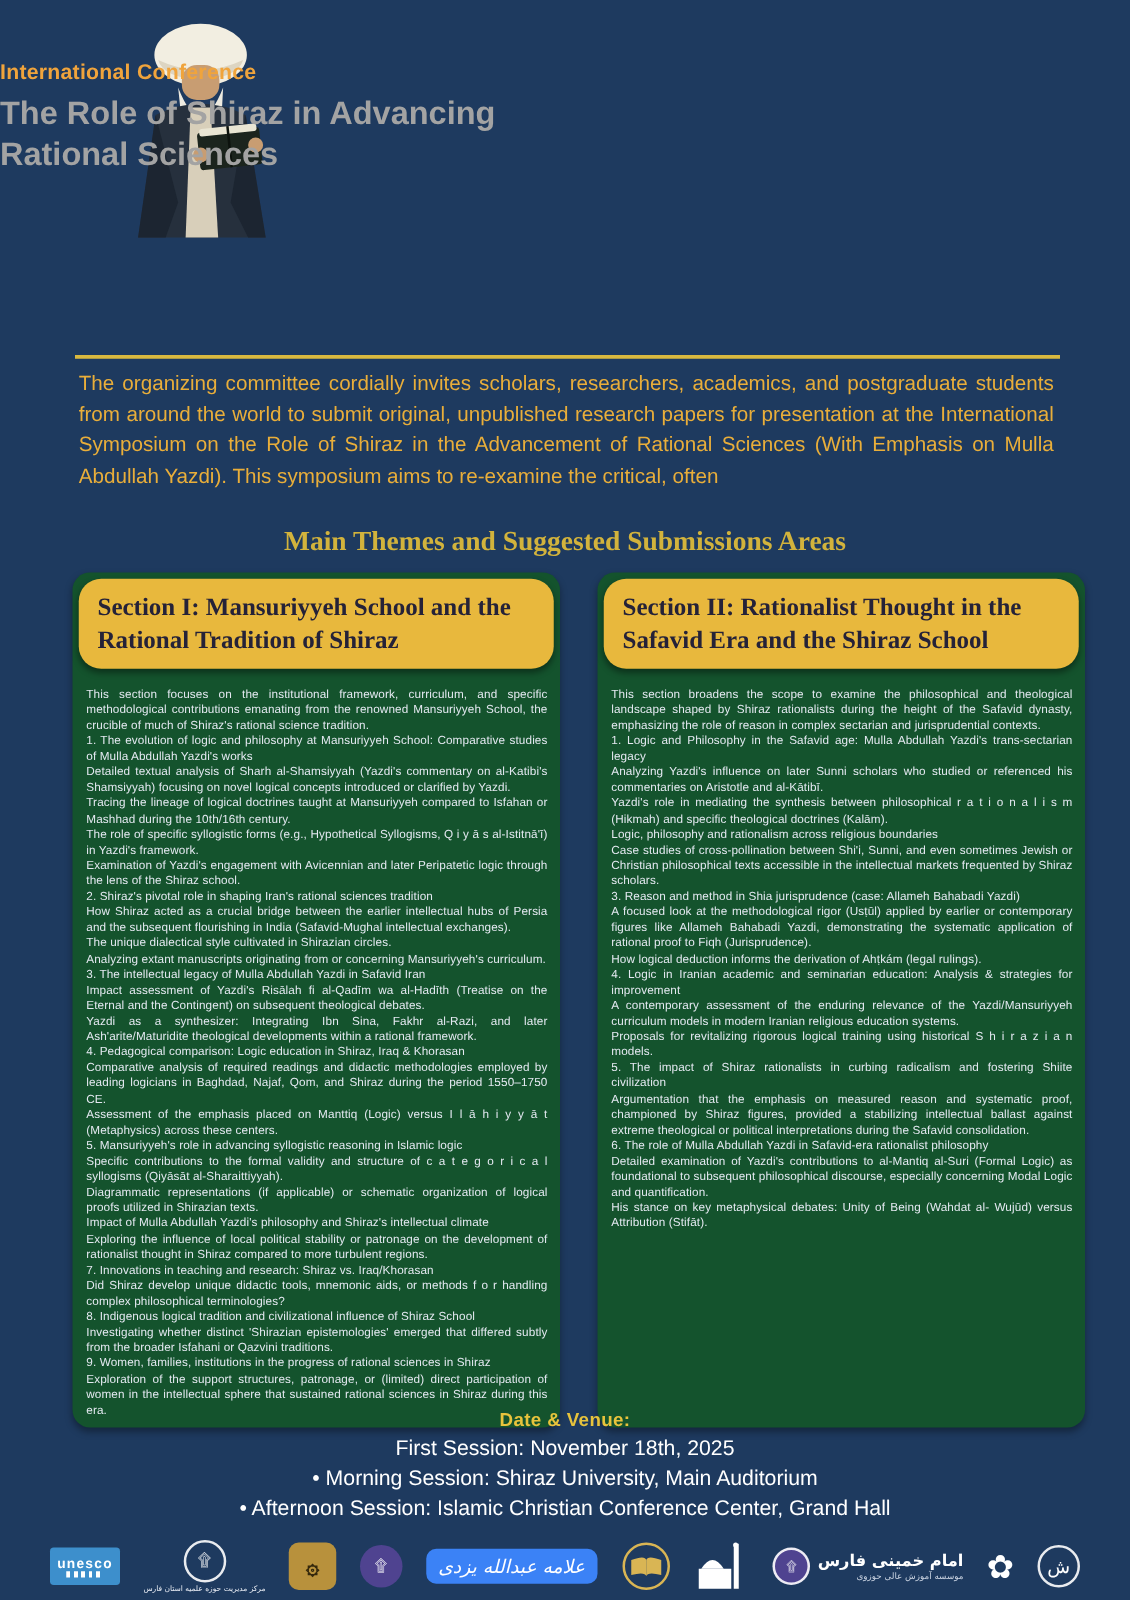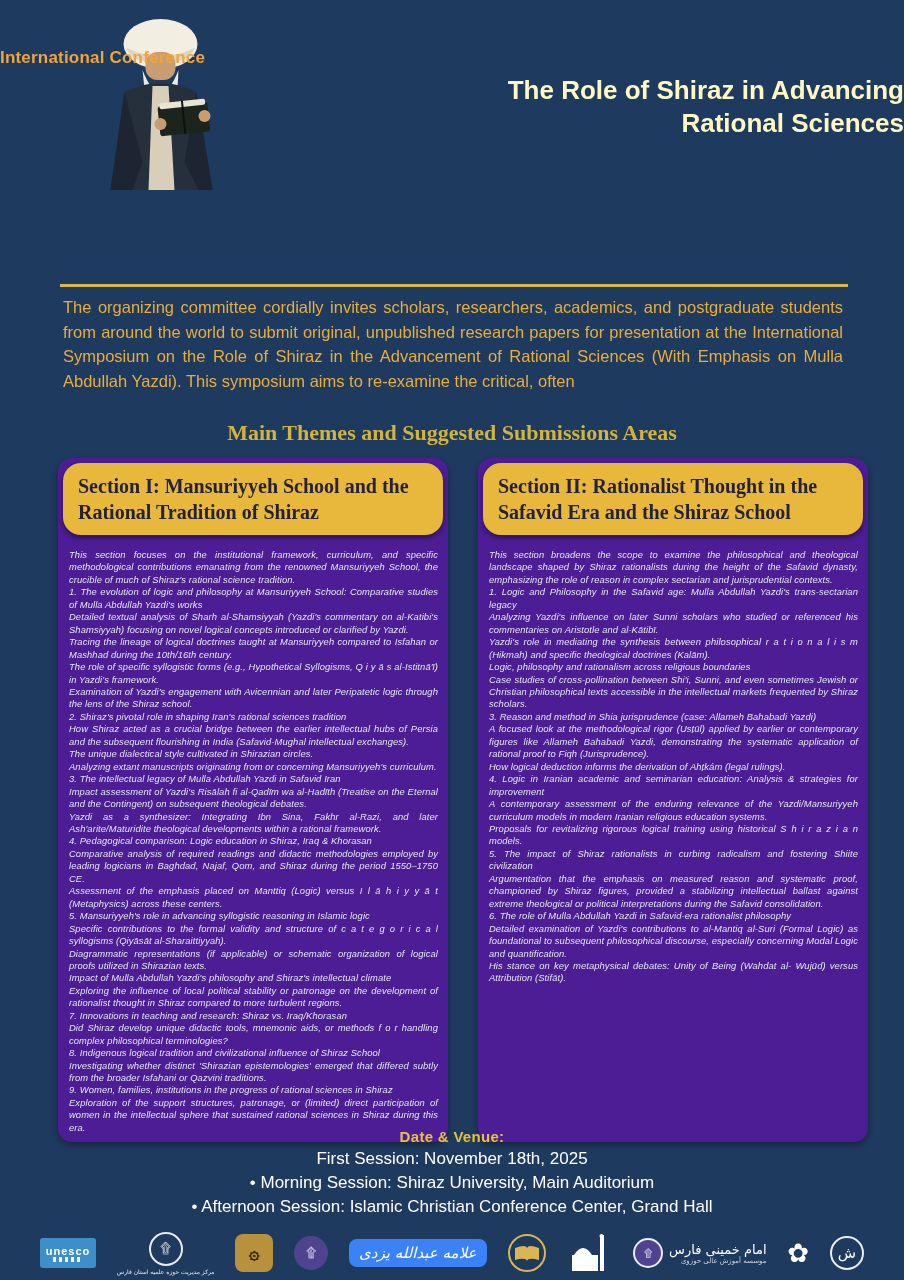--- a/index.html
+++ b/index.html
@@ -10,21 +10,21 @@
     font-family:"Liberation Sans", sans-serif;
   }
   
   .scholar { position:absolute; left:70px; top:12px; width:185px; height:180px; }
   .kicker {
     position:absolute; top:48px; left:0; width:100%;
     font-weight:bold; font-size:17px; color:#f0a43c; letter-spacing:.2px;
   }
   .conf-title {
     position:absolute; top:74px; left:0; width:100%;
-    text-align:right; font-weight:bold; font-size:26px; line-height:33px; color:#fef9c3;
+    text-align:left; font-weight:bold; font-size:26px; line-height:33px; color:#a3a3a3;
   }
   .symp-title {
     position:absolute; top:146px; left:0; width:100%;
     text-align:center; font-weight:bold; font-size:29px; line-height:38px; color:#ffffff;
     letter-spacing:.2px;
   }
   .divider {
     position:absolute; top:284px; left:60px; width:788px; height:3px; background:#d9b93f;
   }
   .intro {
@@ -33,32 +33,32 @@
     text-align:justify;
   }
   .themes-heading {
     position:absolute; top:420px; left:0; width:100%;
     text-align:center; font-family:"Liberation Serif", serif; font-weight:bold;
     font-size:22px; color:#d2b33c;
   }
   
   .columns { position:absolute; top:458px; left:58px; width:810px; height:684px; display:flex; gap:30px; }
   .panel {
-    width:390px; height:684px; background:#4c1d95; border-radius:14px;
+    width:390px; height:684px; background:#14532d; border-radius:14px;
     box-shadow:0 3px 6px rgba(0,0,0,.35);
   }
   .section-card {
     margin:5px; background:#e8b83d; border-radius:18px; padding:10px 15px;
     font-family:"Liberation Serif", serif; font-weight:bold; font-size:20px;
     line-height:26px; color:#252238; box-shadow:0 3px 5px rgba(0,0,0,.4);
     min-height:70px;
   }
   .panel-body {
     padding:9px 10px 8px 11px; color:#e4e9f1;
-    font-size:9.4px; line-height:12.45px; letter-spacing:.1px;font-style:italic;
+    font-size:9.4px; line-height:12.45px; letter-spacing:.1px;
   }
   .panel-body p { text-align:justify; }
   
   .venue-label {
     position:absolute; top:1128px; left:0; width:100%;
     text-align:center; font-weight:bold; font-size:15px; color:#e7c33c; letter-spacing:.3px;
   }
   .venue-lines {
     position:absolute; top:1147px; left:0; width:100%;
     text-align:center; color:#ffffff; font-size:17px; line-height:24px;
@@ -84,21 +84,21 @@
   .ring { border:2px solid rgba(255,255,255,.9); }
   .gold-a { background:#b8913c; color:#35280c; font-weight:bold; }
   .purple { background:#4f4390; }
   .tiny-label { color:#e8ecf4; font-size:6px; white-space:nowrap; }
   .callig {
     color:#fff; font-family:"DejaVu Sans", sans-serif; font-size:15px; font-style:italic;
     background:#3b82f6; border-radius:8px; padding:5px 10px;
   }
   .khomeini { display:flex; align-items:center; gap:6px; }
   .khomeini-text { text-align:right; color:#fff; }
-  .khomeini-text .l1 { font-size:13px; font-weight:normal; font-family:"DejaVu Sans",sans-serif; }
+  .khomeini-text .l1 { font-size:13px; font-weight:bold; font-family:"DejaVu Sans",sans-serif; }
   .khomeini-text .l2 { font-size:7px; color:#cdd6e4; font-family:"DejaVu Sans",sans-serif; }
   .flower { color:#fff; font-size:26px; line-height:26px; }
 </style>
 </head>
 <body>
 
 <div class="page">
 
   <svg class="scholar" viewBox="0 0 180 180" aria-hidden="true">
     <ellipse cx="88" cy="32" rx="37" ry="25" fill="#f2eee1"></ellipse>

